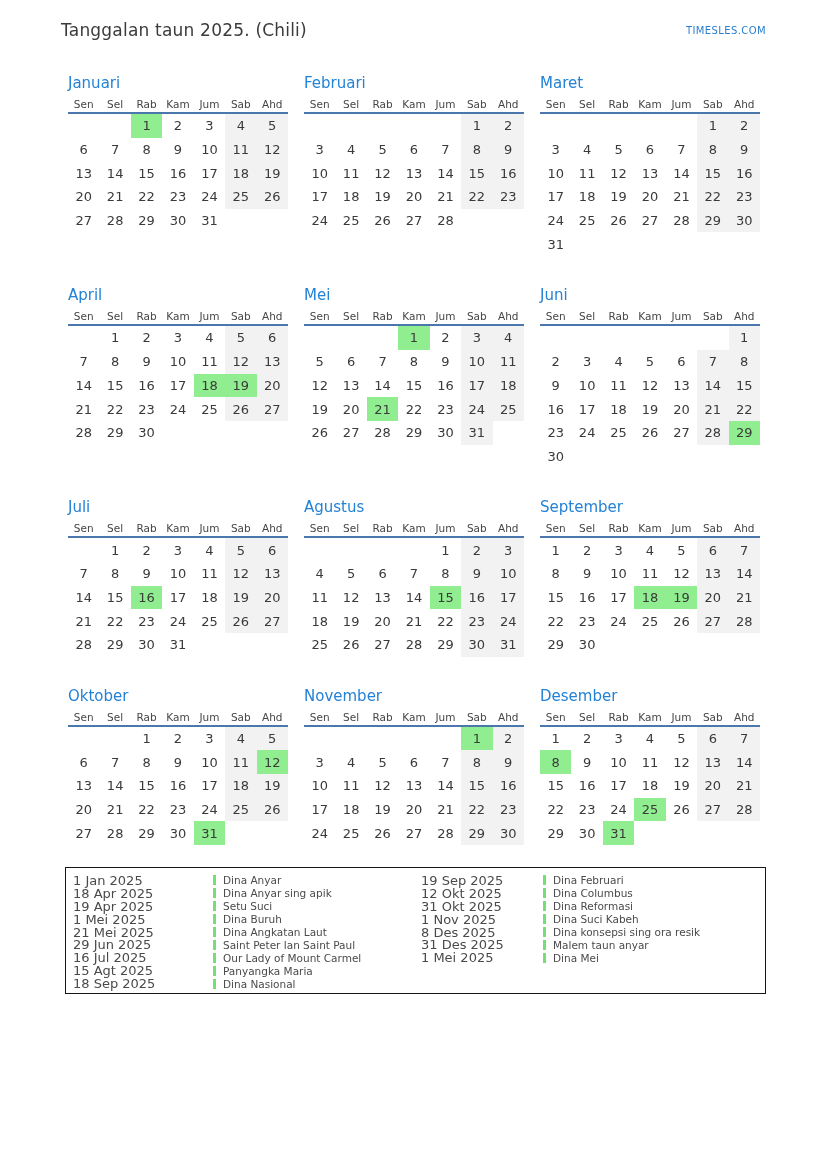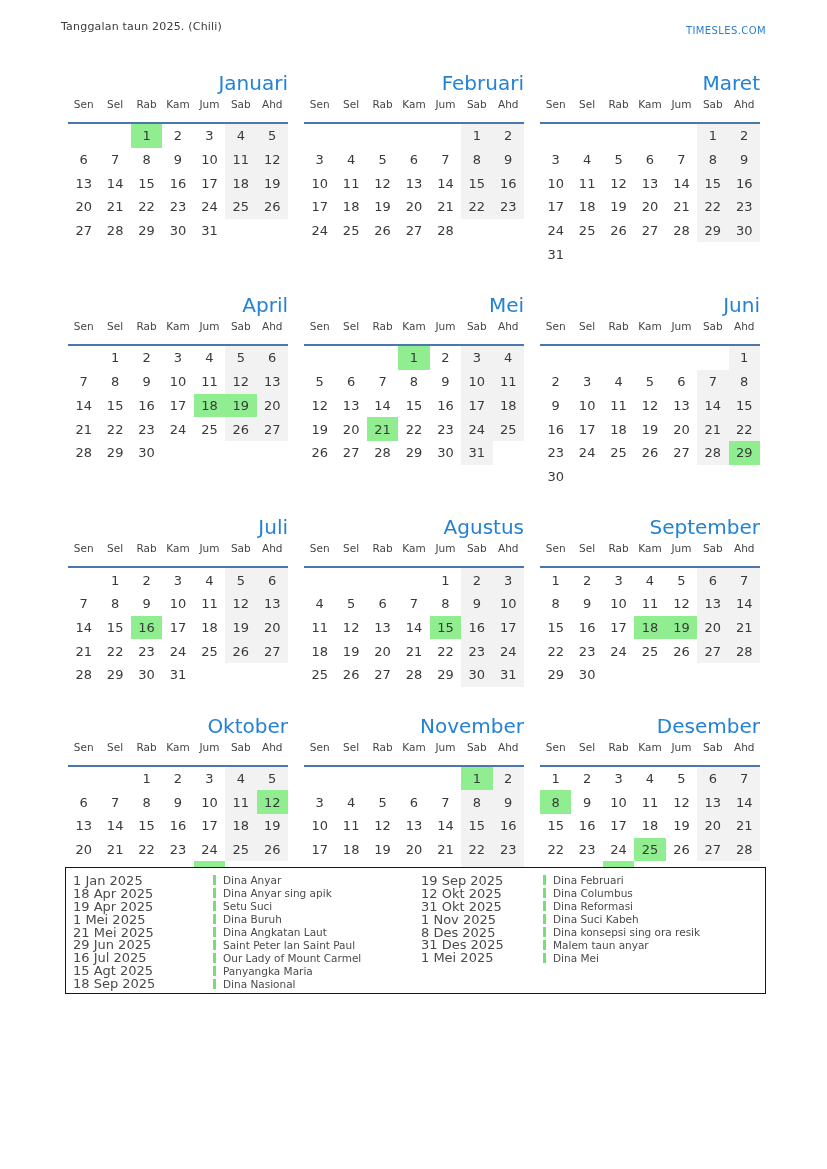--- a/index.html
+++ b/index.html
@@ -6,47 +6,47 @@
   html, body { background: #fff; }
   body {
     width: 827px; height: 1169px;
     position: relative;
     font-family: "DejaVu Sans", "Liberation Sans", sans-serif;
     color: #3a3a3a;
     overflow: hidden;
   }
   .page-title {
     position: absolute; left: 61px; top: 20px;
-    font-size: 11px; font-weight: 400; color: #3b3b3b;
+    font-size: 17px; font-weight: 400; color: #3b3b3b;
     letter-spacing: 0.2px;
   }
   .site-link {
     position: absolute; right: 61px; top: 25px;
     font-size: 10px; color: var(--link, #2a7fd0);
     text-decoration: none; letter-spacing: 0.4px;
   }
   .months-grid {
     position: absolute; left: 68px; top: 74px; width: 692px;
     display: grid;
     grid-template-columns: repeat(3, 220px);
     column-gap: 16px; row-gap: 30px;
     align-items: start;
   }
   .month { width: 220px; }
   .month-title {
-    text-align: right;
+    text-align: left;
     color: var(--month-title, #2382d6);
-    font-size: 20px; line-height: 18px;
+    font-size: 15px; line-height: 18px;
     margin-bottom: 4px;
   }
   .dow-row {
     display: grid;
     grid-template-columns: repeat(7, 31.43px);
     border-bottom: 2px solid var(--rule, #4a78ad);
-    padding-bottom: 10px;
+    padding-bottom: 0;
   }
   .dow {
     text-align: center;
     font-size: 10.5px; line-height: 16px; color: #454545;
   }
   .days {
     display: grid;
     grid-template-columns: repeat(7, 31.43px);
     grid-auto-rows: 23.7px;
   }

